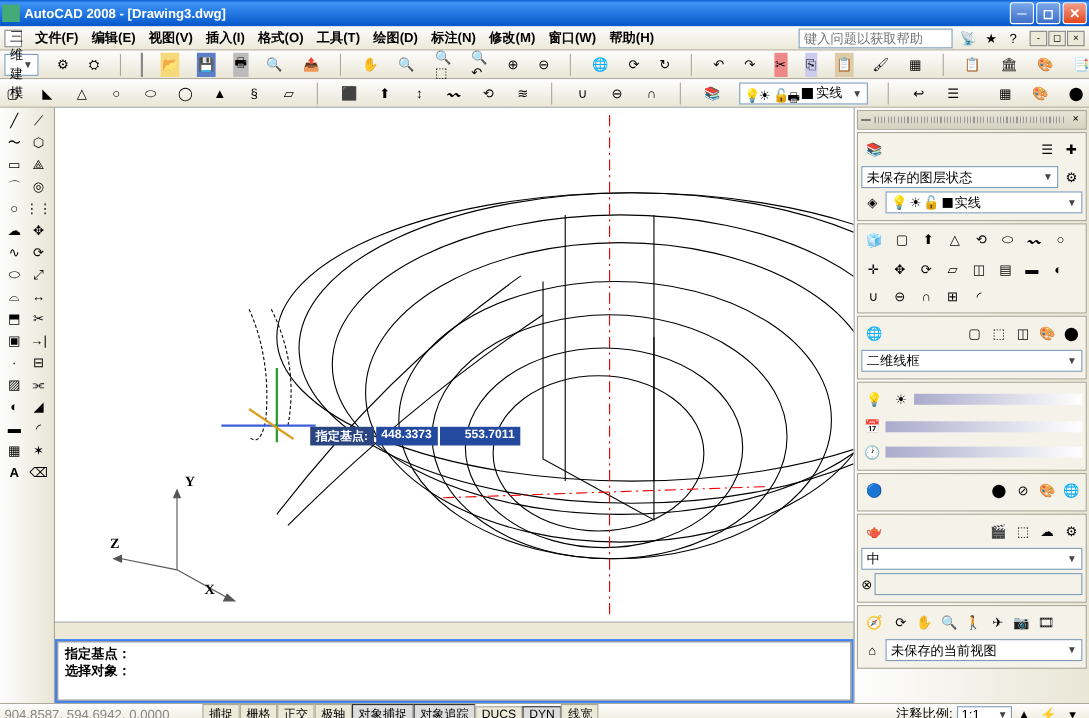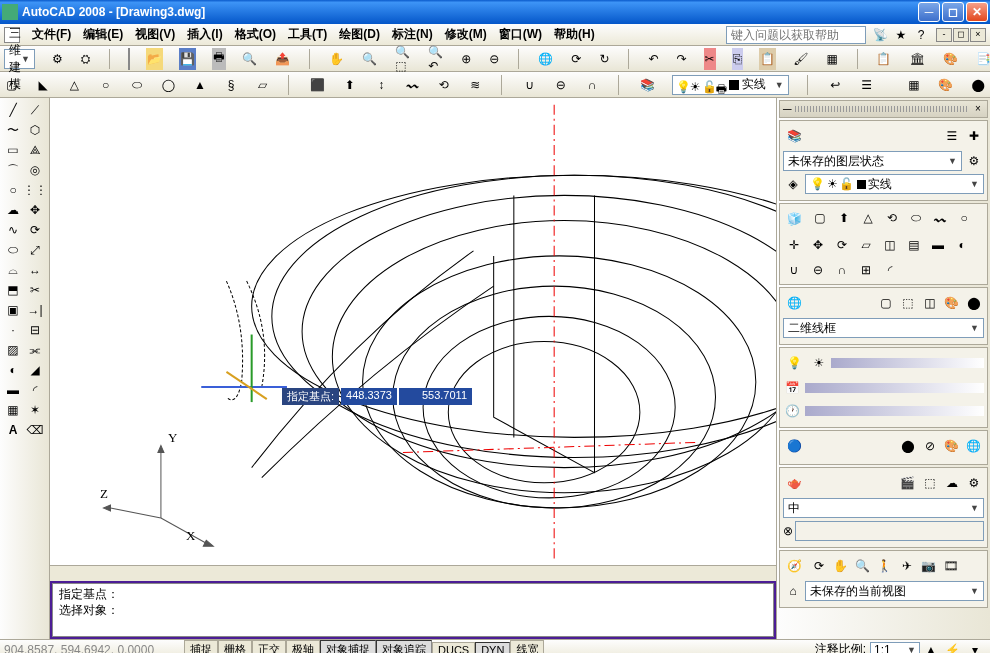--- a/index.html
+++ b/index.html
@@ -30,21 +30,21 @@
 .ws-select { width: 90px; height: 20px; border: 1px solid #7f9db9; background: #fff; padding: 0 4px; display: flex; align-items: center; justify-content: space-between; }
 .layer-select { width: 170px; height: 20px; border: 1px solid #7f9db9; background: #fff; padding: 0 4px; display: flex; align-items: center; gap: 3px; }
 .layer-select .mini { width: 10px; height: 10px; }
 .layer-select .sw { width: 10px; height: 10px; background: #000; }
 .dd-arrow { font-size: 9px; color: #444; margin-left: auto; }
 
 .main-area { display: flex; height: 541px; }
 .left-tools { width: 50px; background: linear-gradient(90deg,#fdfdfd,#e9e6d6); border-right: 1px solid #aca899; display: flex; flex-wrap: wrap; align-content: flex-start; padding: 2px; gap: 0; }
 .left-tools .tb { width: 22px; height: 20px; }
 
-.canvas-wrap { flex: 1; display: flex; flex-direction: column; background: #4c1d95; }
+.canvas-wrap { flex: 1; display: flex; flex-direction: column; background: #3b82f6; font-weight: bold; }
 .canvas { flex: 1; position: relative; background: #fff; overflow: hidden; }
 .canvas svg { width: 100%; height: 100%; }
 .dyn-label { position: absolute; left: 232px; top: 290px; display: flex; gap: 2px; }
 .dyn-label span { padding: 1px 5px; font-size: 11px; }
 .dyn-label .l1 { background: #2a4580; color: #fff; }
 .dyn-label .l2 { background: #234a9e; color: #fff; }
 .dyn-label .l3 { background: #234a9e; color: #fff; padding-left: 23px; }
 .axis-label { position: absolute; font-size: 13px; font-family: serif; }
 
 .scrollbar-h { height: 16px; background: #ece9d8; border-top: 1px solid #aca899; }

